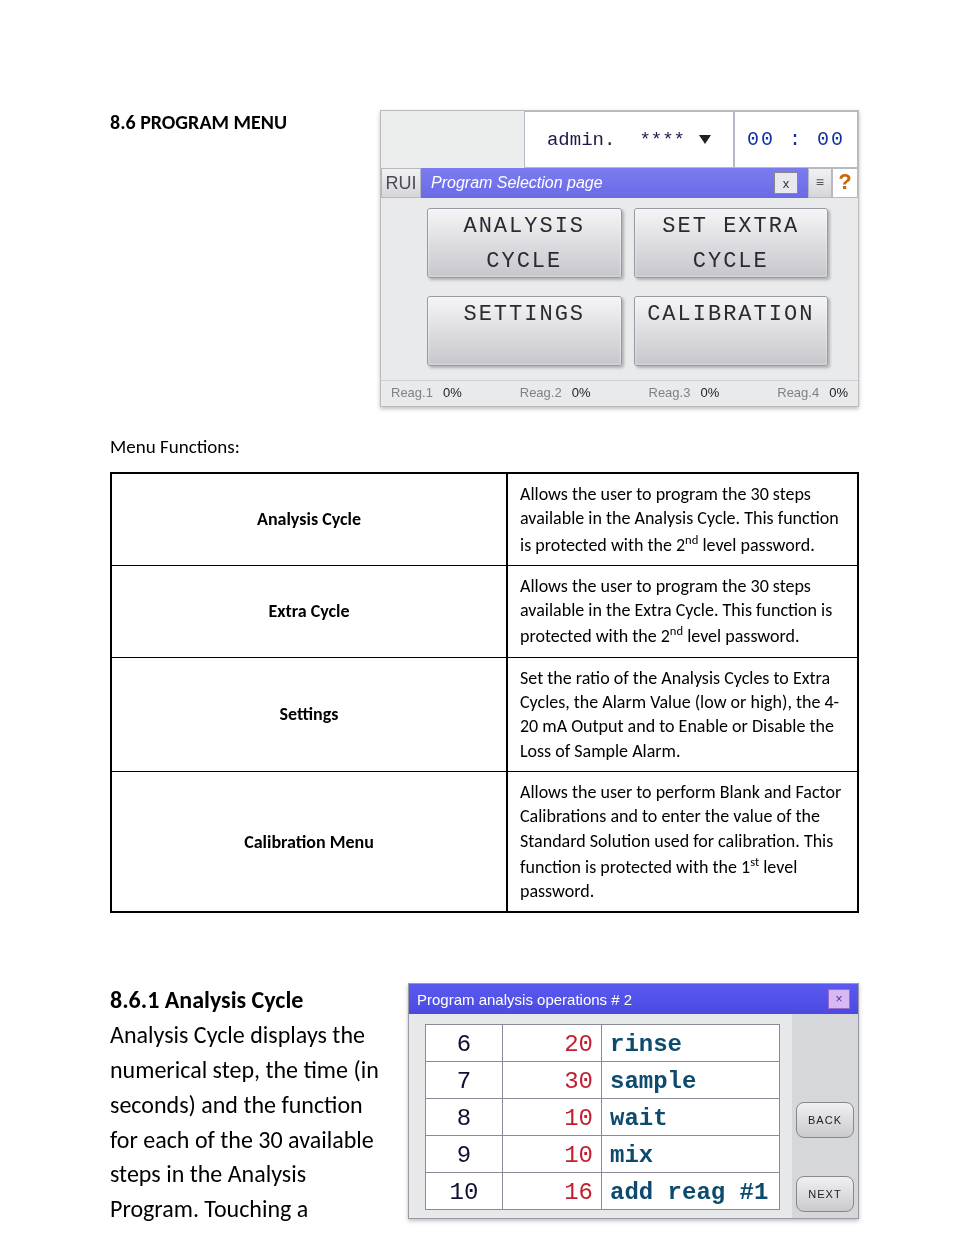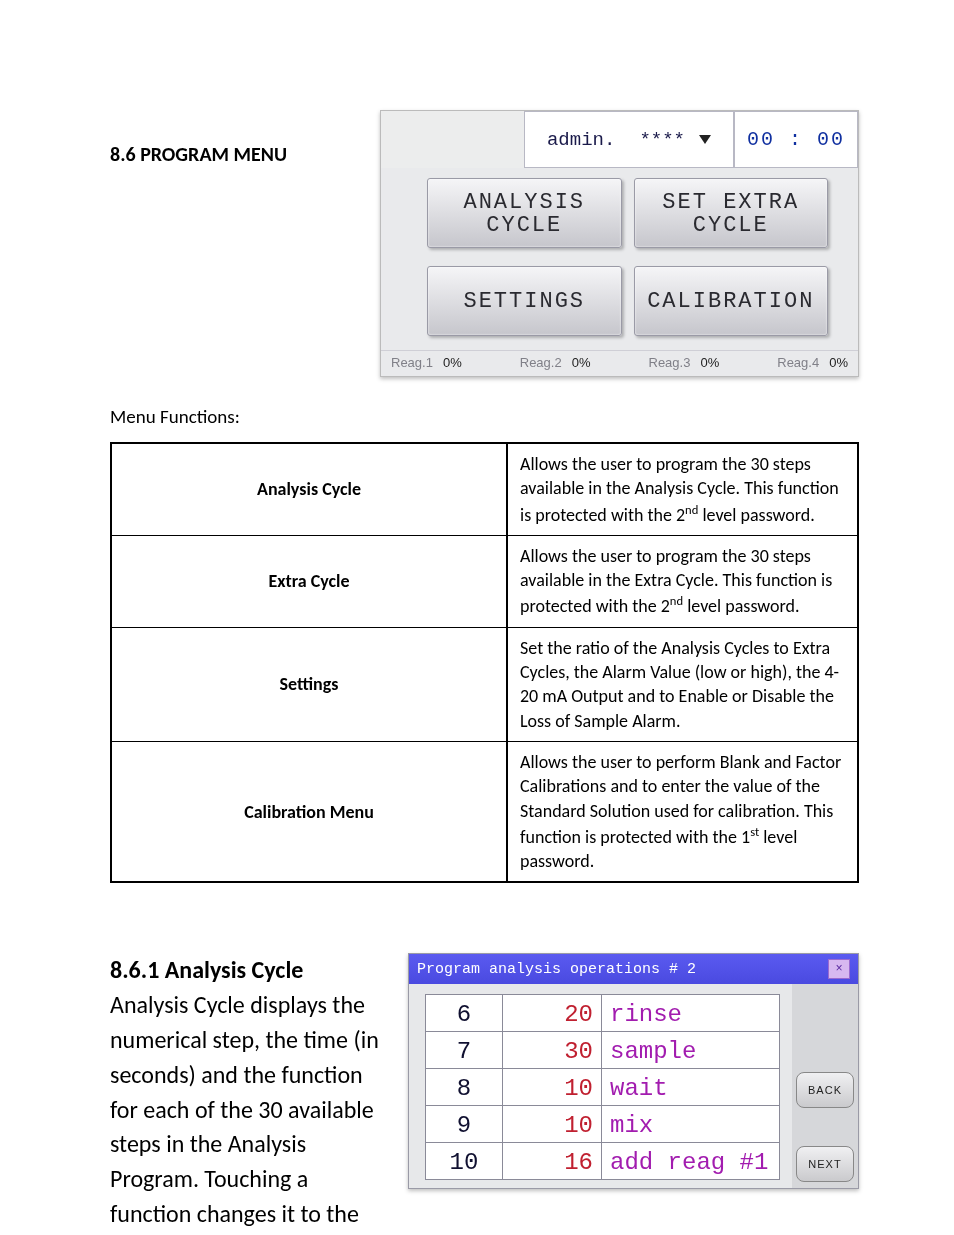--- a/index.html
+++ b/index.html
@@ -19,21 +19,20 @@
     font-family:Calibri,"Segoe UI",Arial,sans-serif;
     font-size:19px;
     color:#000;
     padding:110px 95px 60px 110px;
     box-sizing:border-box;
     position:relative;
   }
   .section-heading{
     font-weight:700;
     font-size:20px;
-    margin-top:32px;
   }
   .top-row{
     display:flex;
     align-items:flex-start;
     gap:40px;
   }
   .top-row .left-col{flex:0 0 230px;}
   .hmi{
     flex:1;
     border:1px solid #bbb;
@@ -118,21 +117,21 @@
     background:linear-gradient(var(--btn-grad-top),var(--btn-grad-bot));
     box-shadow:inset 0 0 2px #fff,2px 2px 3px rgba(0,0,0,.25);
     text-align:center;
     padding:6px 4px 4px;
     font-family:"Courier New",monospace;
     font-size:22px;
     letter-spacing:2px;
     color:#2a2a30;
     line-height:1.05;
     height:58px;
-    display:flex;flex-direction:column;justify-content:center;
+    display:flex;flex-direction:column;justify-content:space-between;
   }
   .hmi-btn.single{font-size:22px;}
   .hmi-status{
     display:flex;justify-content:space-between;
     padding:4px 10px 6px;
     font-family:Arial,sans-serif;font-size:13px;color:var(--status-text);
     background:#e9eaec;
     border-top:1px solid #cfcfd6;
   }
   .hmi-status .cell{display:flex;gap:10px;align-items:center;}
@@ -169,21 +168,21 @@
   .lower .text-col{flex:0 0 280px;font-size:24px;line-height:1.45;}
   .lower .text-col .sub-head{font-weight:700;}
   .hmi2{
     flex:1;
     border:1px solid #9a9aa6;
     box-shadow:0 2px 4px rgba(0,0,0,.25);
     background:#e7e8ea;
   }
   .hmi2-title{
     background:linear-gradient(#5a5af0,#4a4ae0);
-    color:#fff;font-family:Liberation Mono, monospace;font-size:15px;
+    color:#fff;font-family:Liberation Sans, sans-serif;font-size:15px;
     padding:5px 8px;display:flex;align-items:center;
   }
   .hmi2-title .t{flex:1;}
   .hmi2-title .close{
     width:20px;height:18px;background:#d7b8f0;border:1px solid #9a6ad0;
     color:#5a2aa0;font-size:12px;display:flex;align-items:center;justify-content:center;
   }
   .hmi2-body{
     display:flex;
   }
@@ -211,39 +210,48 @@
     font-family:"Courier New",monospace;font-size:24px;
   }
   table.steps td{
     border:1px solid #8a8a98;
     background:#fff;
     padding:4px 10px 2px;
     height:30px;
   }
   table.steps td.n{width:56px;text-align:center;color:#101030;}
   table.steps td.t{width:80px;text-align:right;color:#c02030;padding-right:8px;}
-  table.steps td.f{color:#a21caf;padding-left:8px;}
+  table.steps td.f{color:#0c4a6e;padding-left:8px;font-weight:bold;}
 </style>
 </head>
 <body>
 
 <div class="top-row">
   <div class="left-col">
     <div class="section-heading">8.6 PROGRAM MENU</div>
   </div>
 
   <div class="hmi">
     <div class="hmi-top">
       <div class="spacer"></div>
       <div class="hmi-user">
         <span>admin.</span>
         <span style="margin-left:14px">****</span>
         <span class="dd"></span>
       </div>
       <div class="hmi-clock">00 : 00</div>
+    </div>
+    <div class="hmi-title-row">
+      <div class="hmi-run">RUI</div>
+      <div class="hmi-titlebar">
+        <span class="title-text">Program Selection page</span>
+        <span class="close-x">x</span>
+      </div>
+      <div class="hmi-side-btn">≡</div>
+      <div class="hmi-help">?</div>
     </div>
 
     <div class="hmi-body">
       <div class="hmi-btn">
         <span>ANALYSIS</span>
         <span>CYCLE</span>
       </div>
       <div class="hmi-btn">
         <span>SET EXTRA</span>
         <span>CYCLE</span>

